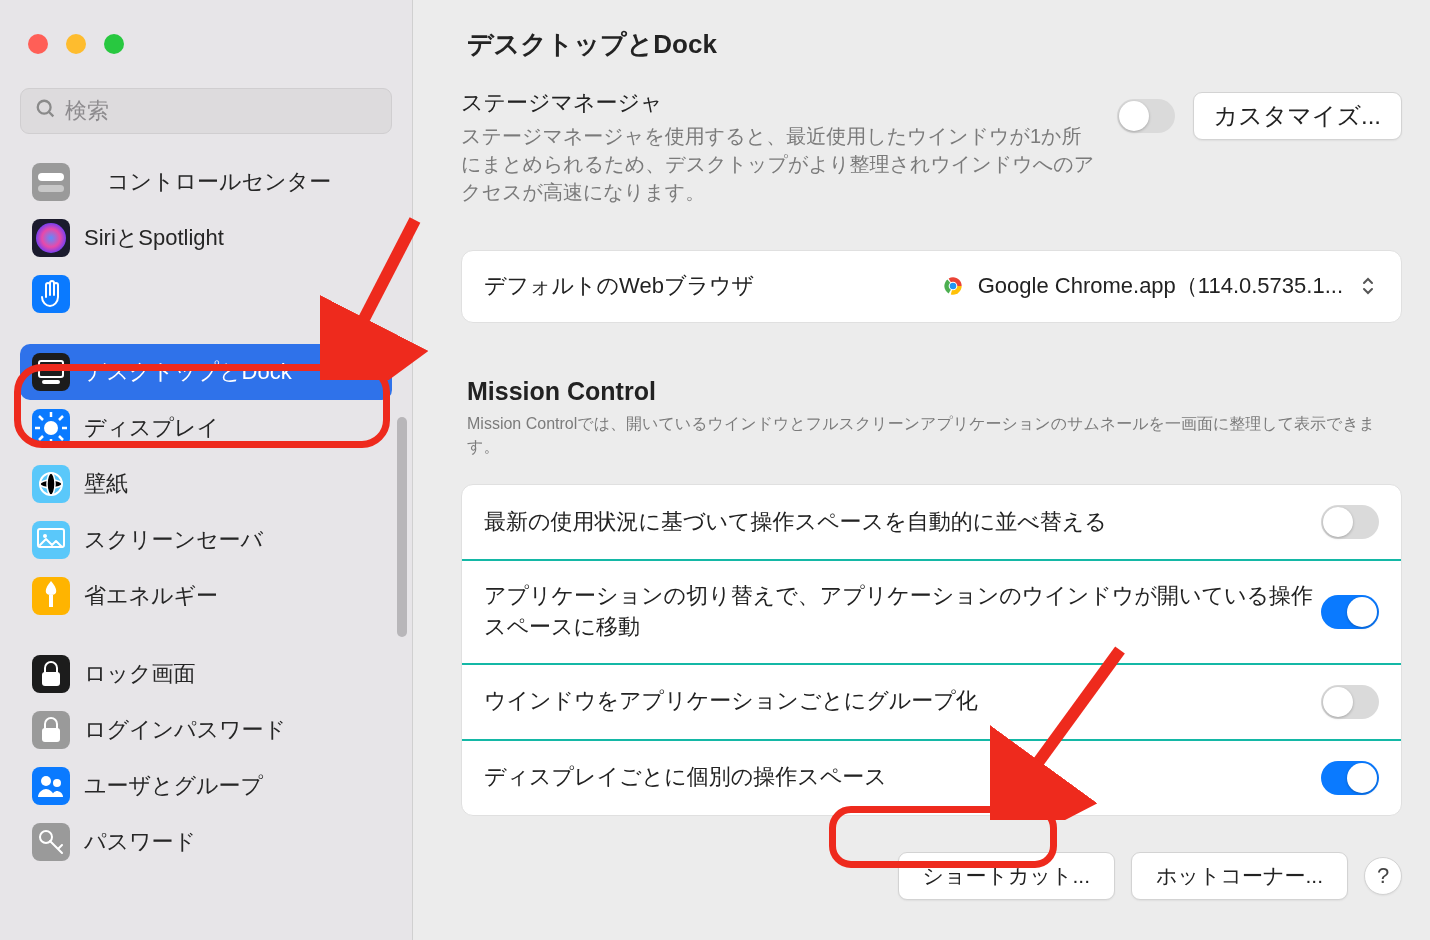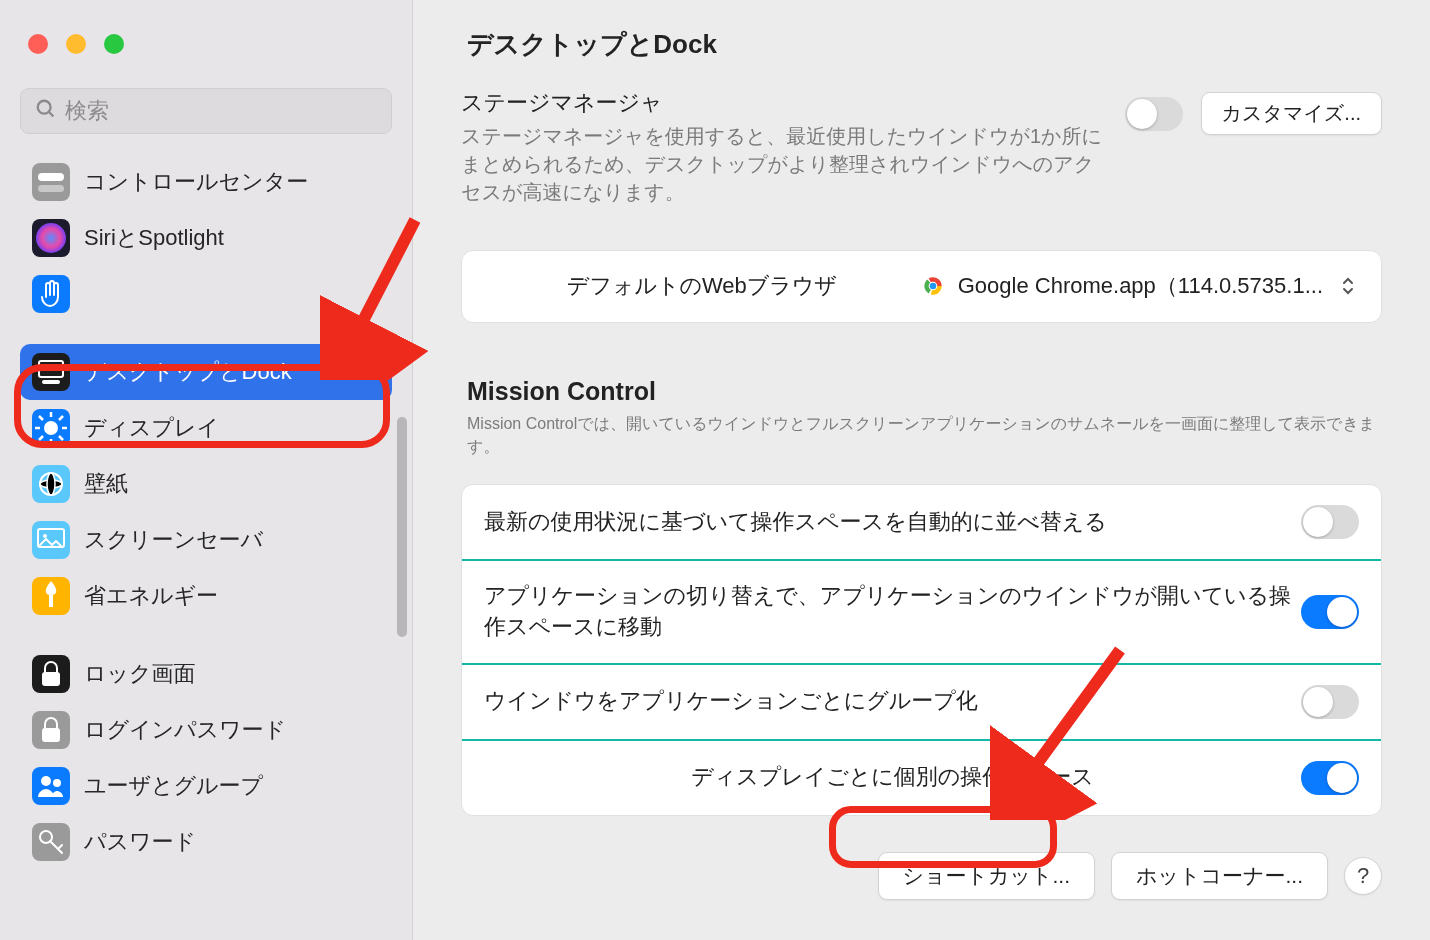--- a/index.html
+++ b/index.html
@@ -123,21 +123,21 @@
   padding-left: 54px;
 }
 .main-title {
   font-size: 26px;
   font-weight: 700;
   color: #232323;
 }
 .main-content {
   flex: 1;
   overflow-y: auto;
-  padding: 0 48px 30px 48px;
+  padding: 0 28px 30px 48px;
 }
 .stage-row {
   display: flex;
   align-items: flex-start;
   gap: 20px;
 }
 .stage-text { flex: 1; }
 .stage-title {
   font-size: 22px;
   color: #222;
@@ -152,40 +152,40 @@
   display: flex;
   align-items: center;
   gap: 18px;
   padding-top: 4px;
 }
 .customize-btn {
   background: #fff;
   border: 1px solid #d3d3d3;
   border-radius: 9px;
   padding: 7px 20px;
-  font-size: 20px;
+  font-size: 24px;
   color: #222;
   cursor: pointer;
   box-shadow: 0 1px 2px rgba(0,0,0,0.06);
   white-space: nowrap;
 }
 .group {
   background: #fff;
   border: 1px solid #e0e0e0;
   border-radius: 12px;
   margin-top: 44px;
 }
 .group-row {
   display: flex;
   align-items: center;
   padding: 20px 22px;
   min-height: 70px;
   border-bottom: 2px solid #14b8a6;
 }
-.group-row:last-child { border-bottom: none; text-align: center; }
+.group-row:last-child { border-bottom: none; }
 .row-label {
   flex: 1;
   font-size: 22px;
   color: #222;
   line-height: 1.4;
 }
 .browser-value {
   display: flex;
   align-items: center;
   gap: 12px;
@@ -315,21 +315,21 @@
     <div class="sidebar-scroll">
       <div class="sidebar-list" id="sidebar-list">
           <div class="sidebar-item">
             <span class="sidebar-icon">
               <svg width="38" height="38" viewBox="0 0 38 38">
                 <rect width="38" height="38" rx="8" fill="#9a9a9a"></rect>
                 <rect x="6" y="10" width="26" height="8" rx="4" fill="#fff"></rect>
                 <rect x="6" y="22" width="26" height="7" rx="3.5" fill="#c8c8c8"></rect>
               </svg>
             </span>
-            <span class="sidebar-label" style="white-space: pre-line;">コントロールセンター</span>
+            <span class="sidebar-label" style="white-space: pre-line; margin-left: 23px;">コントロールセンター</span>
           </div>
           <div class="sidebar-item">
             <span class="sidebar-icon">
               <svg width="38" height="38" viewBox="0 0 38 38">
                 <rect width="38" height="38" rx="8" fill="#1b1b2d"></rect>
                 <defs>
                   <radialGradient id="sg">
                     <stop offset="0%" stop-color="#5b8cff"></stop>
                     <stop offset="60%" stop-color="#e84aa9"></stop>
                     <stop offset="100%" stop-color="#7a3ff0"></stop>

